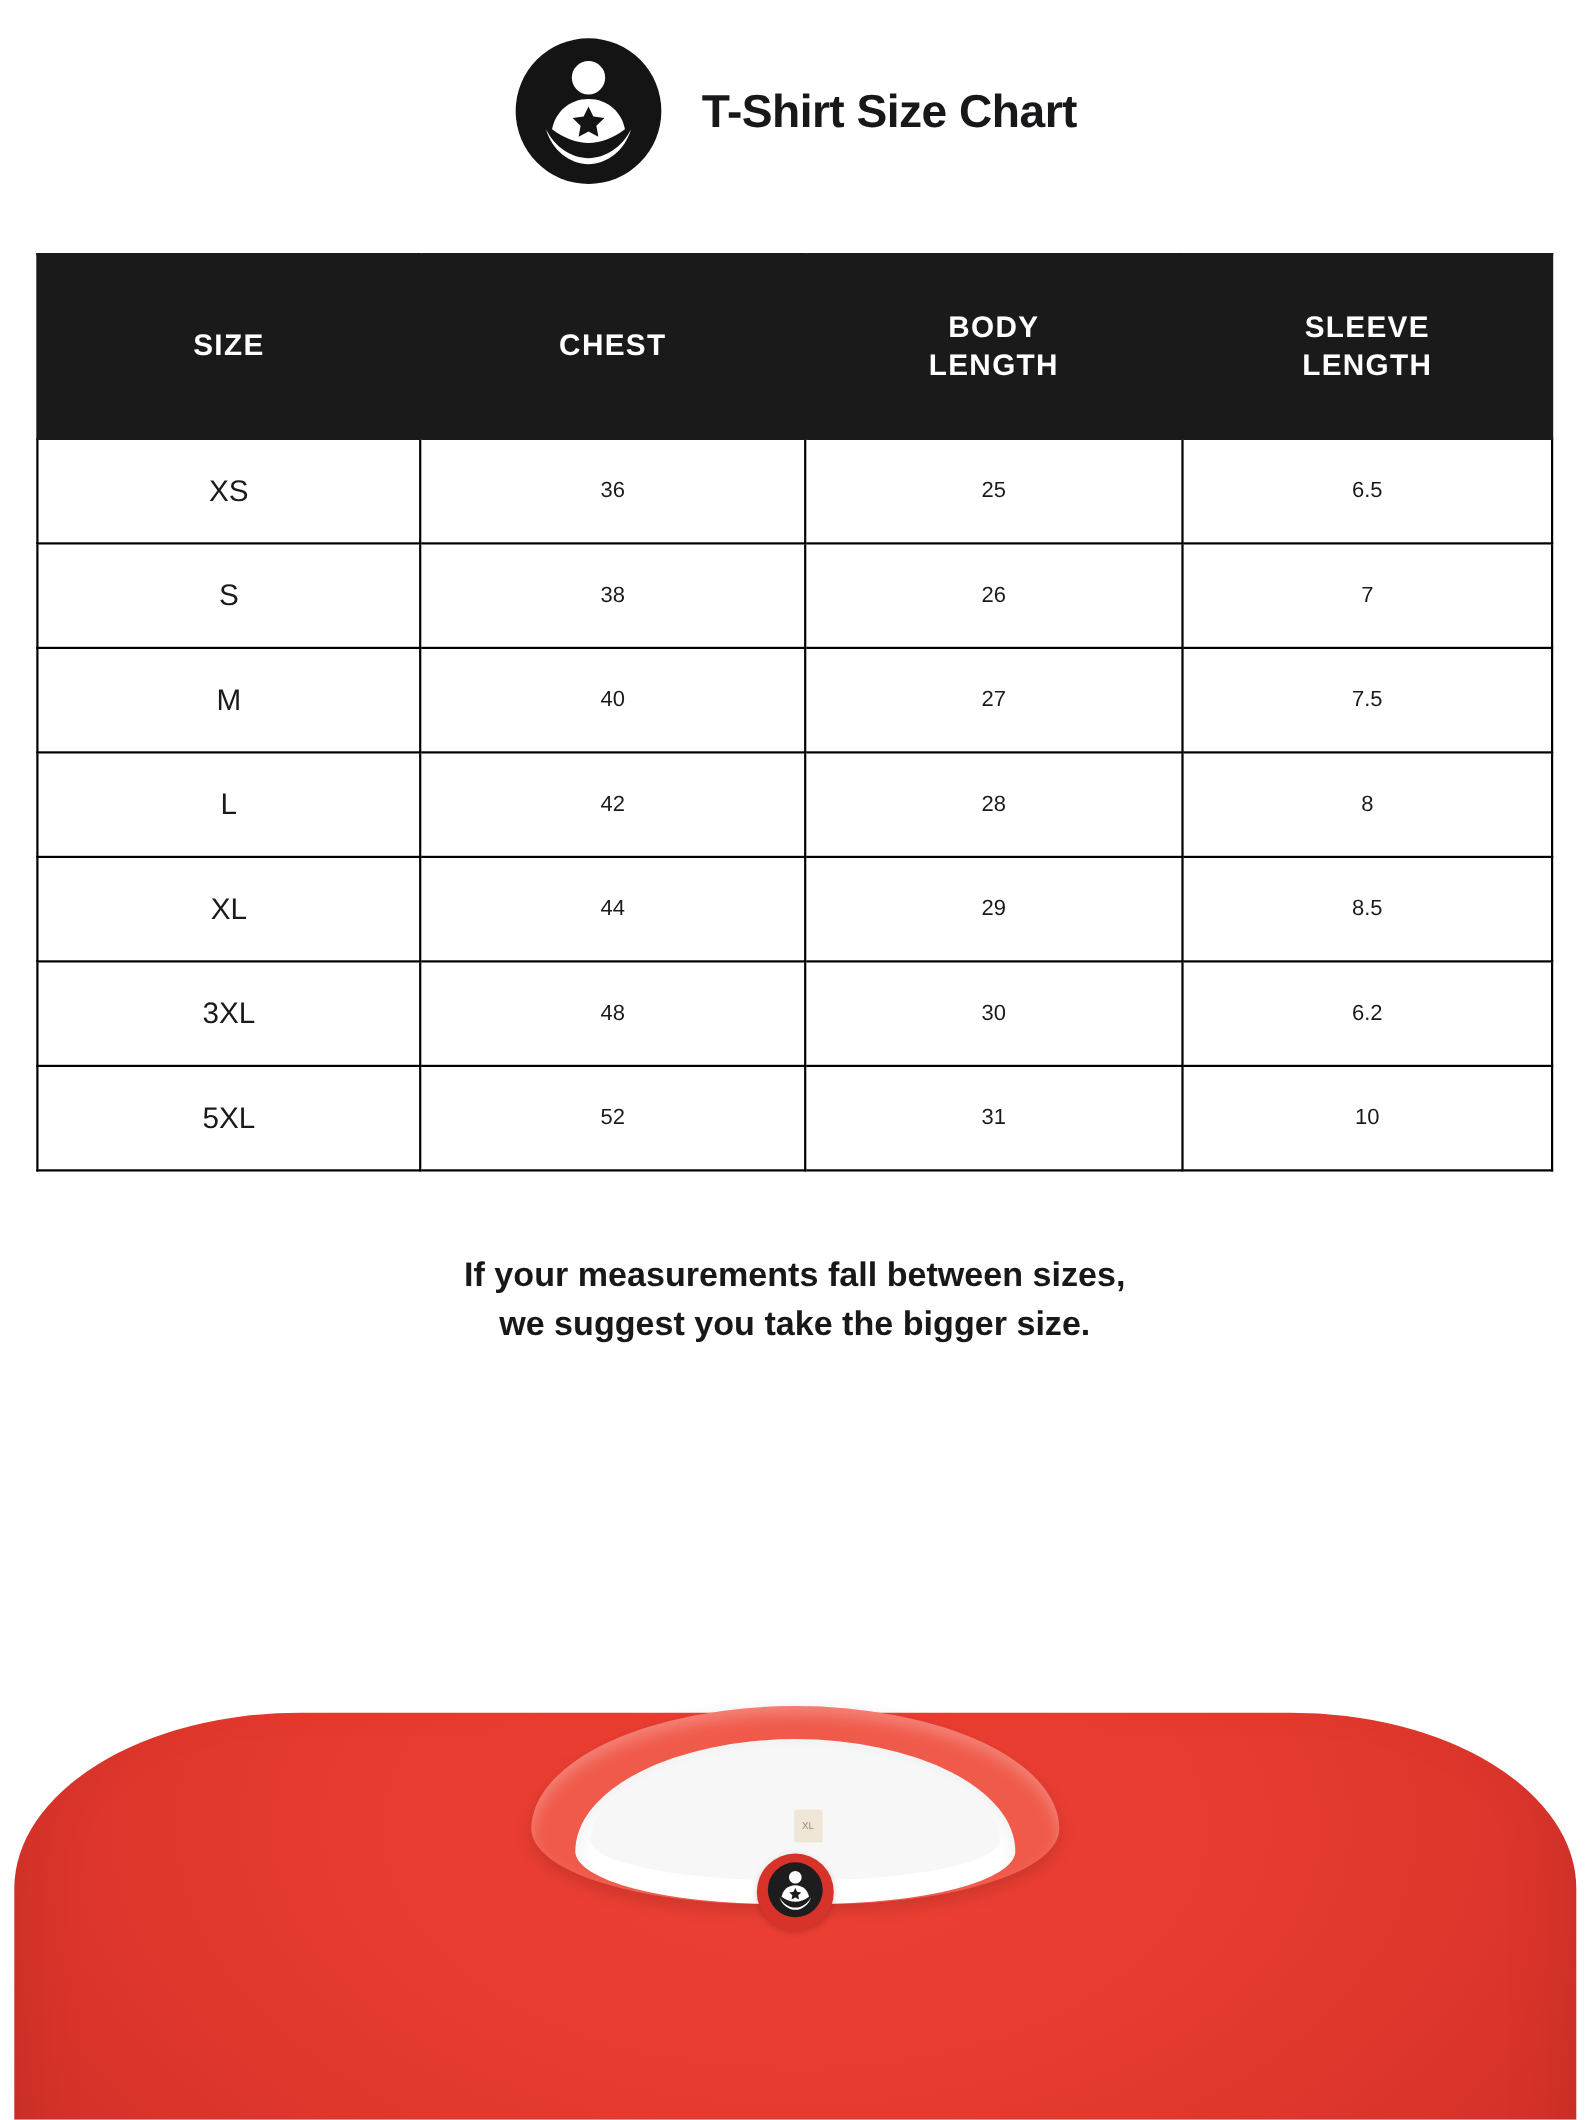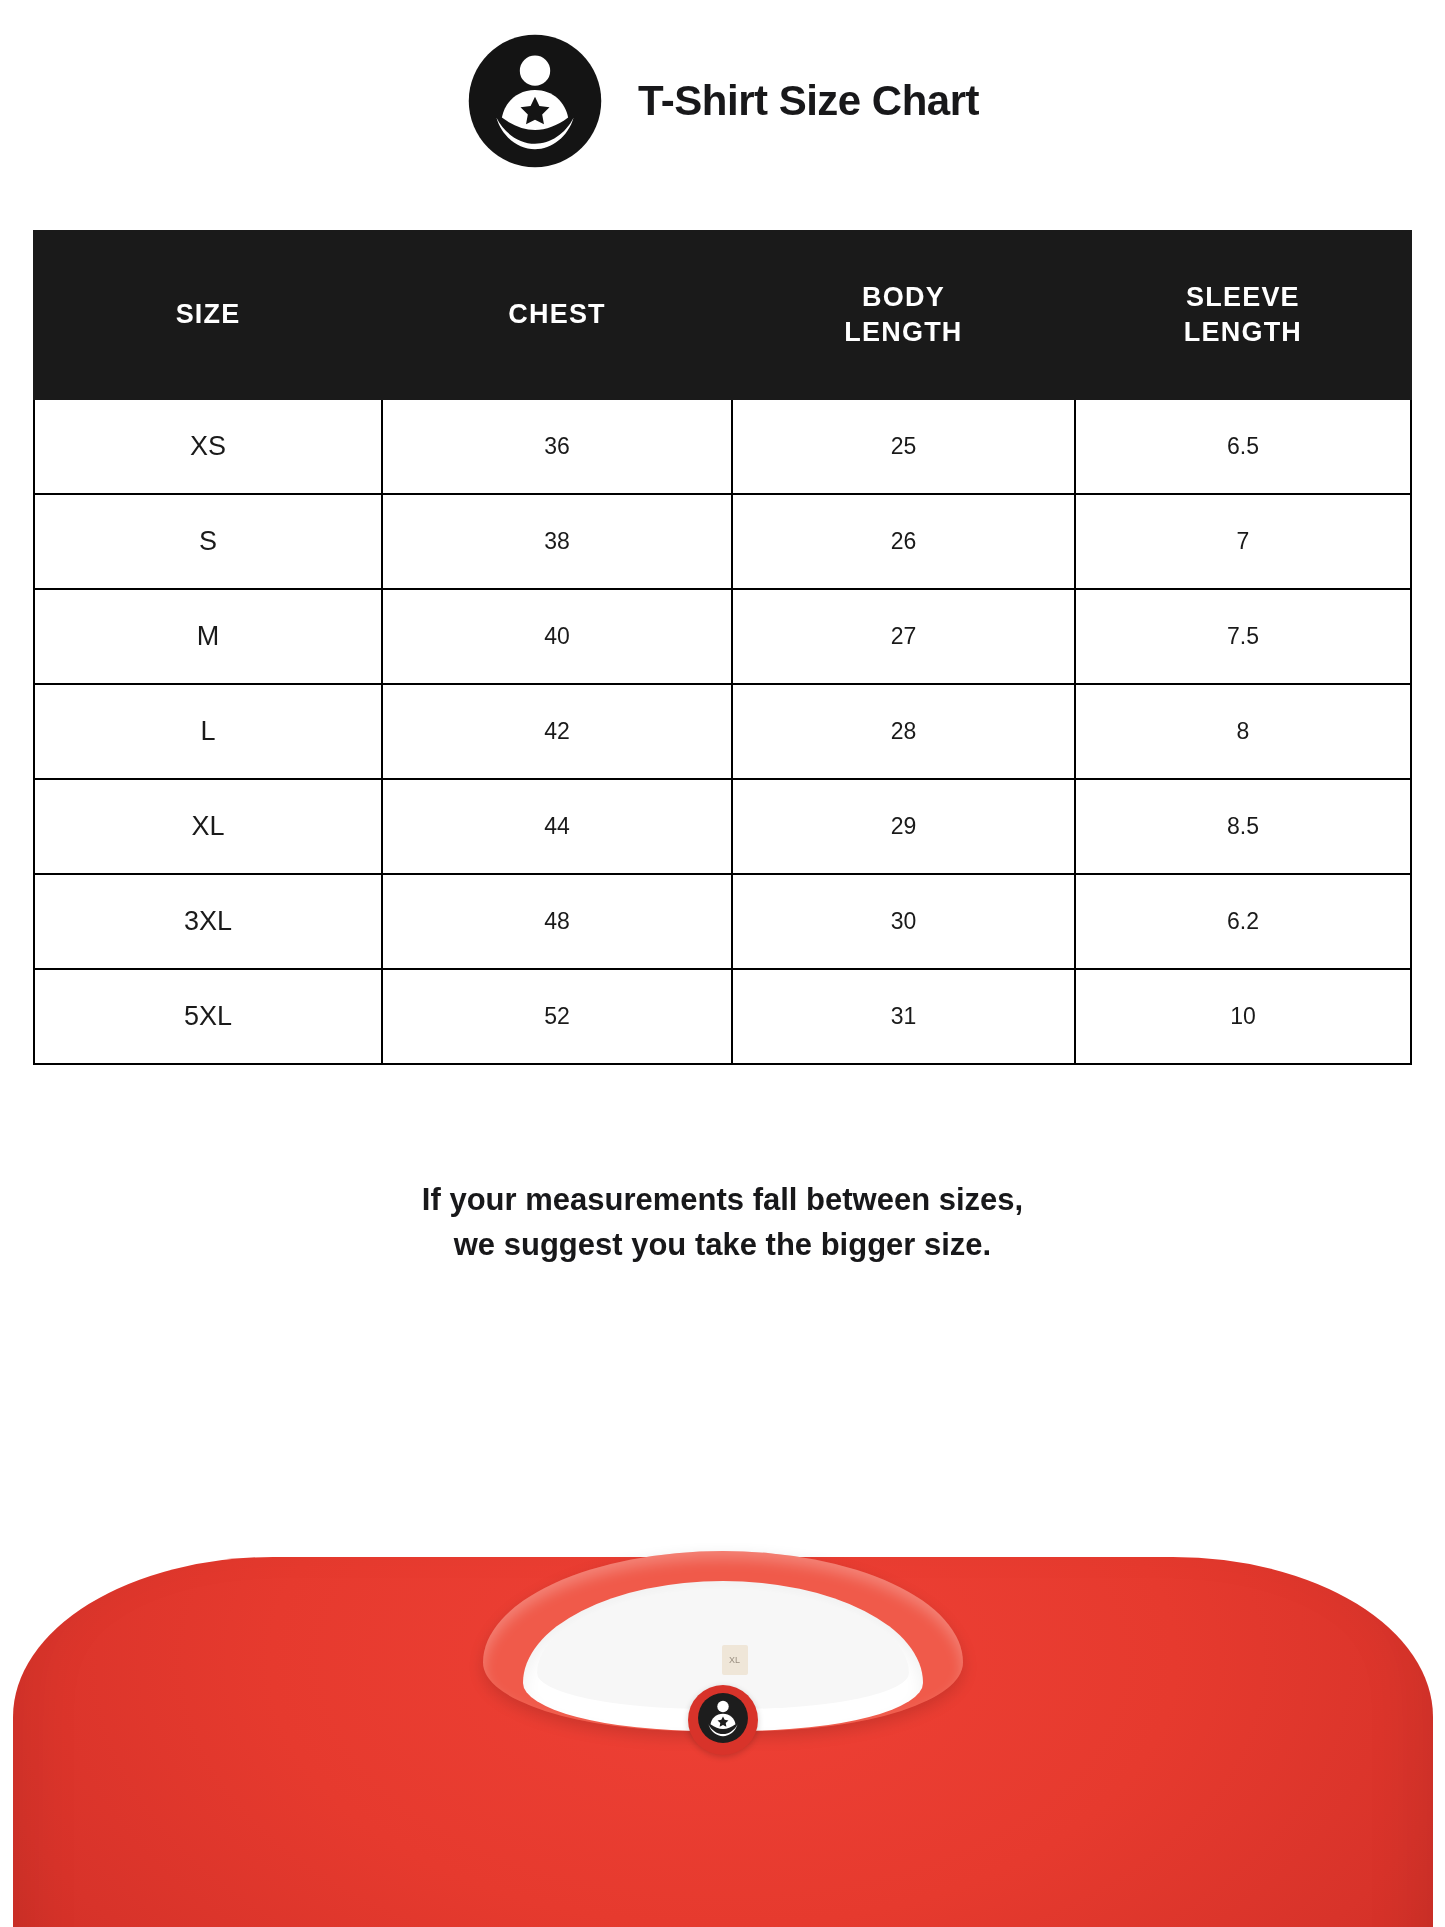--- a/index.html
+++ b/index.html
@@ -64,36 +64,36 @@
     height: 166px;
     line-height: 1.3;
     padding: 0 8px;
   }
   table.size-table thead th .hdr-2line {
     display: inline-block;
     max-width: 150px;
   }
   table.size-table tbody td {
     height: 91px;
-    font-size: 23px;
+    font-size: 20px;
     color: #1a1a1a;
     font-weight: 400;
   }
   table.size-table tbody td.size-cell {
     font-weight: 400;
     font-size: 27px;
   }
   col.c-size  { width: 20.2%; }
   col.c-chest { width: 20.3%; }
   col.c-body  { width: 19.9%; }
   col.c-sleeve{ width: 19.5%; }
 
   
   .note {
-    margin-top: 113px;
+    margin-top: 72px;
     text-align: center;
     font-size: 31px;
     font-weight: 700;
     line-height: 1.45;
     color: #18181a;
     padding: 0 60px;
   }
   .note div { white-space: nowrap; }
 
   

